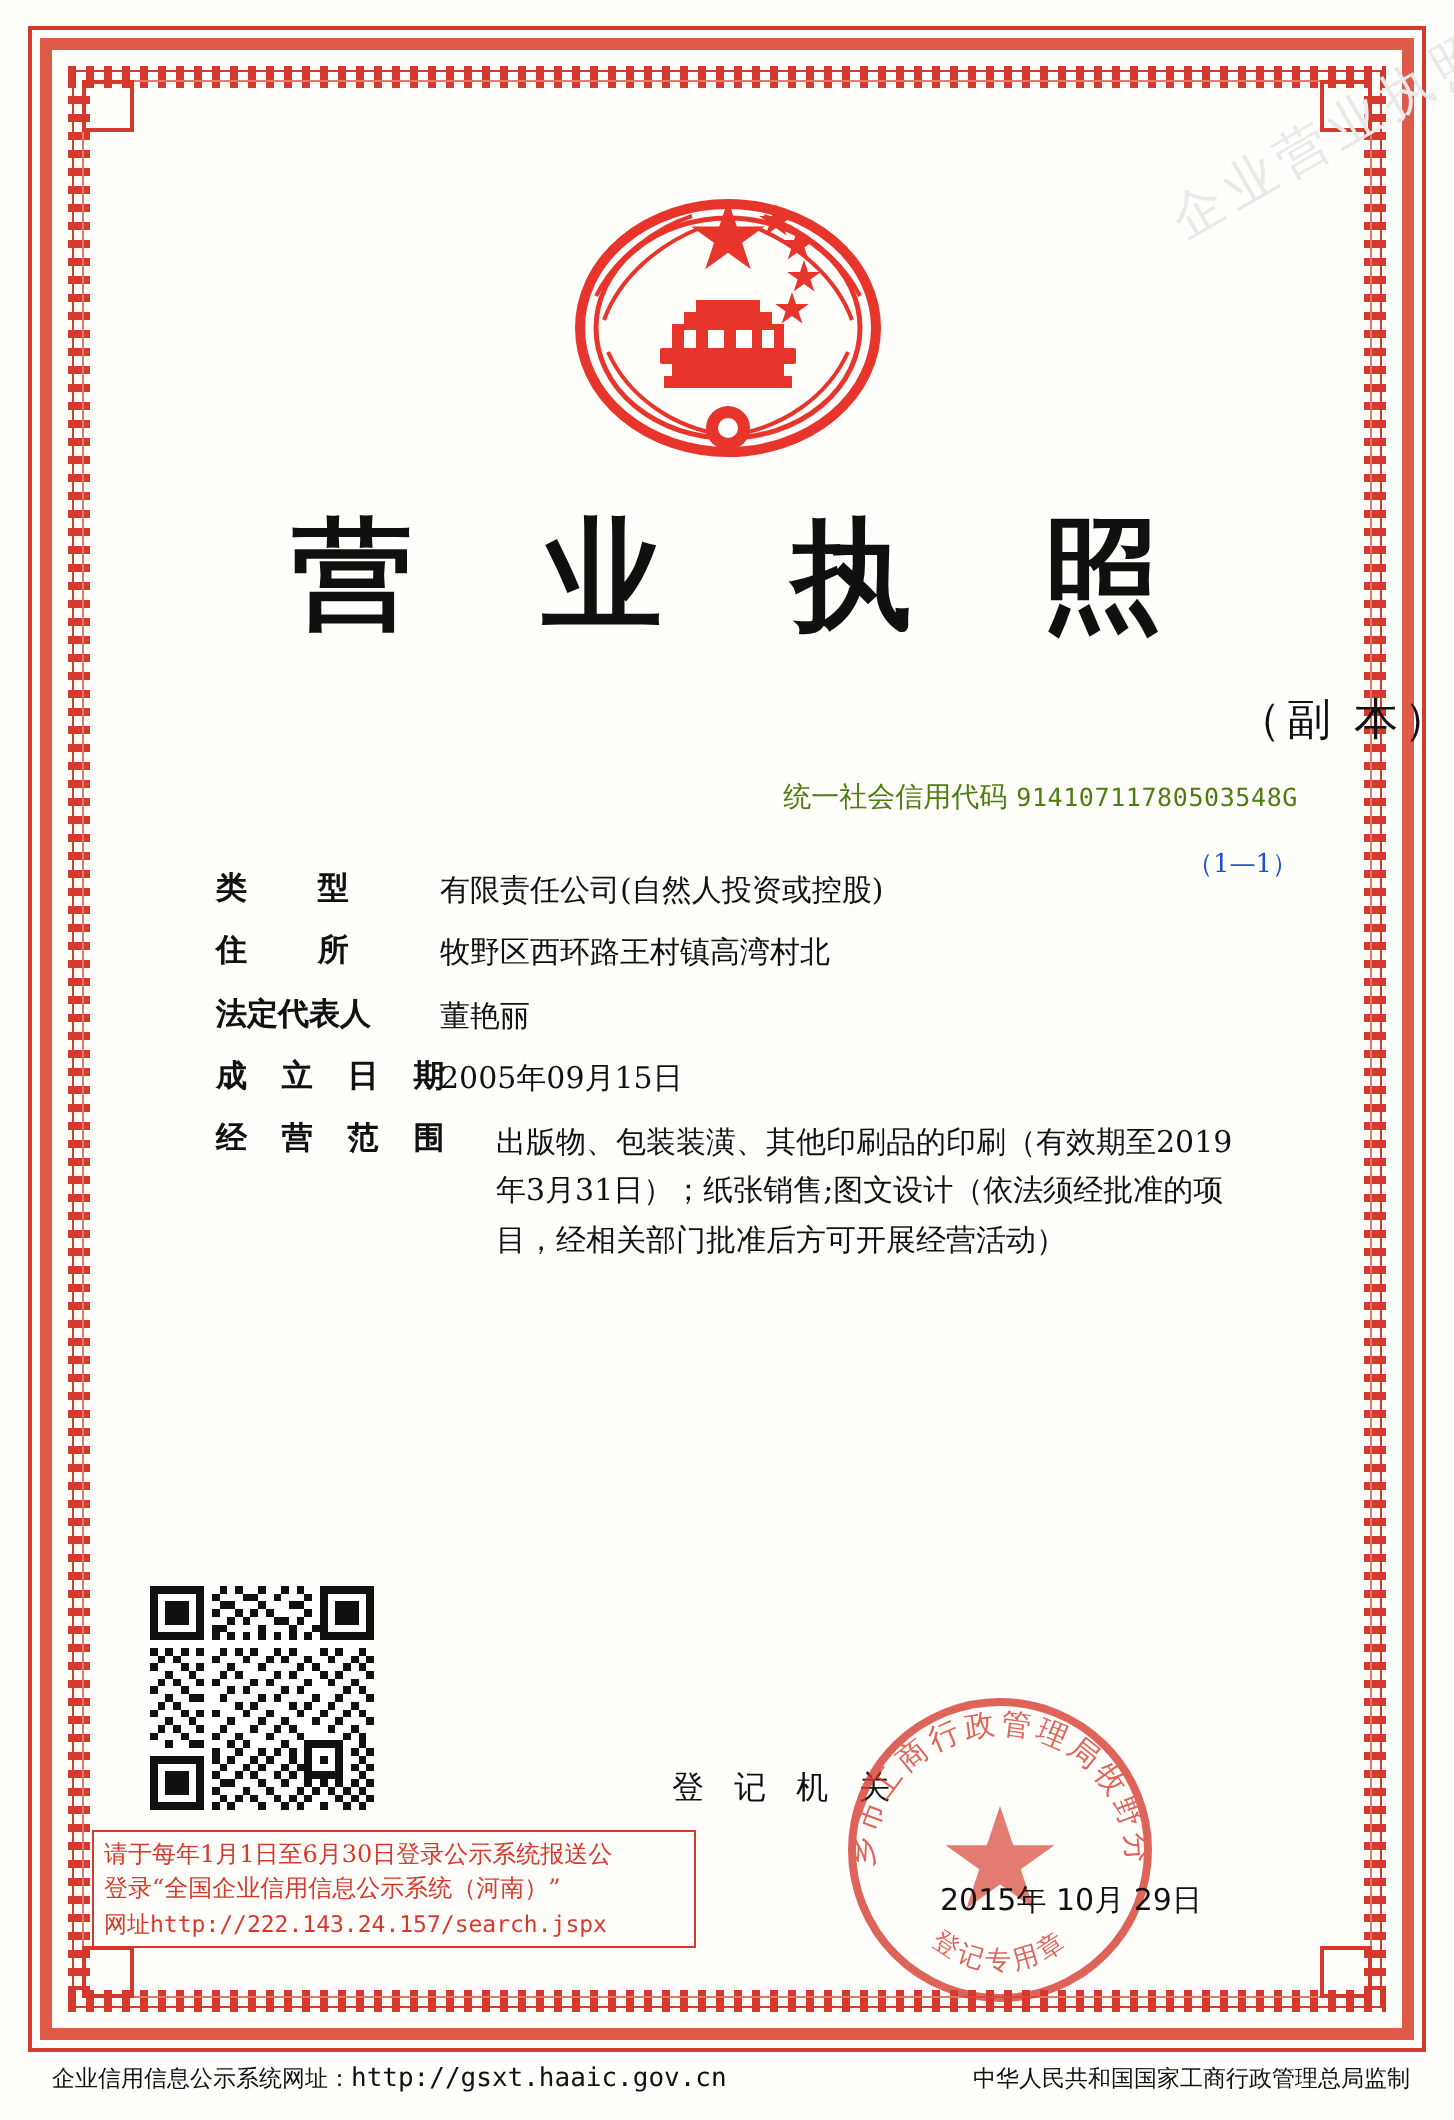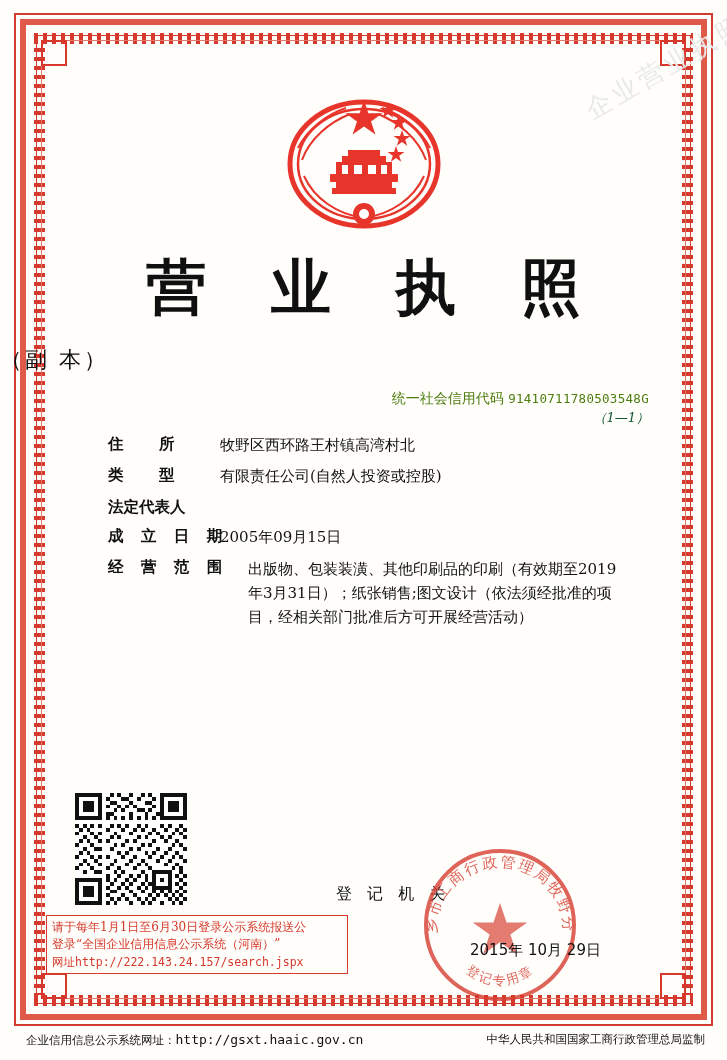--- a/index.html
+++ b/index.html
@@ -106,22 +106,22 @@
     font-weight: bold;
     font-size: 60px;
     letter-spacing: 22px;
     text-indent: 22px;
     color: #101010;
   }
   .doc-subtitle {
     position: absolute;
     top: 345px;
     left: 0; right: 0;
-    text-align: left;
-    font-family: Liberation Sans, sans-serif;
+    text-align: right;
+    font-family: Liberation Serif, serif;
     font-size: 22px;
     letter-spacing: 3px;
     color: #101010;
   }
 
   
   .credit-line {
     position: absolute;
     top: 390px;
     right: 78px;
@@ -130,26 +130,25 @@
     font-family: "DejaVu Serif", "Liberation Serif", serif;
     white-space: nowrap;
   }
   .credit-line .code {
     font-family: "DejaVu Sans Mono", "Liberation Mono", monospace;
     font-size: 12.5px;
     letter-spacing: 0.3px;
   }
   .page-index {
     position: absolute;
-    top: 409px;
+    top: 423px;
     right: 78px;
     font-size: 13px;
     font-family: "DejaVu Serif", "Liberation Serif", serif;
-    color: #14532d;
-    font-style: italic;
+    color: #1d4ed8;
   }
 
   
   .fields {
     position: absolute;
     top: 434px;
     left: 108px;
     width: 520px;
   }
   .field-row {
@@ -324,29 +323,30 @@
   <div class="doc-subtitle">（副  本）</div>
 
   <div class="credit-line">
     <span>统一社会信用代码</span>
     <span class="code">91410711780503548G</span>
   </div>
   <div class="page-index">（1—1）</div>
 
   <div class="fields">
     <div class="field-row">
+      <div class="field-label sp4">类        型</div>
+      <div class="field-value">有限责任公司(自然人投资或控股)</div>
+    </div>
+    <div class="field-row">
       <div class="field-label sp4">住        所</div>
       <div class="field-value">牧野区西环路王村镇高湾村北</div>
     </div>
     <div class="field-row">
-      <div class="field-label sp4">类        型</div>
-      <div class="field-value">有限责任公司(自然人投资或控股)</div>
-    </div>
-    <div class="field-row">
       <div class="field-label sp0">法定代表人</div>
+      <div class="field-value">董艳丽</div>
     </div>
     <div class="field-row">
       <div class="field-label sp3">成 立 日 期</div>
       <div class="field-value">2005年09月15日</div>
     </div>
     <div class="field-row scope">
       <div class="field-label sp3">经 营 范 围</div>
       <div class="field-value scope-text">出版物、包装装潢、其他印刷品的印刷（有效期至2019年3月31日）；纸张销售;图文设计（依法须经批准的项目，经相关部门批准后方可开展经营活动）</div>
     </div>
   </div>

